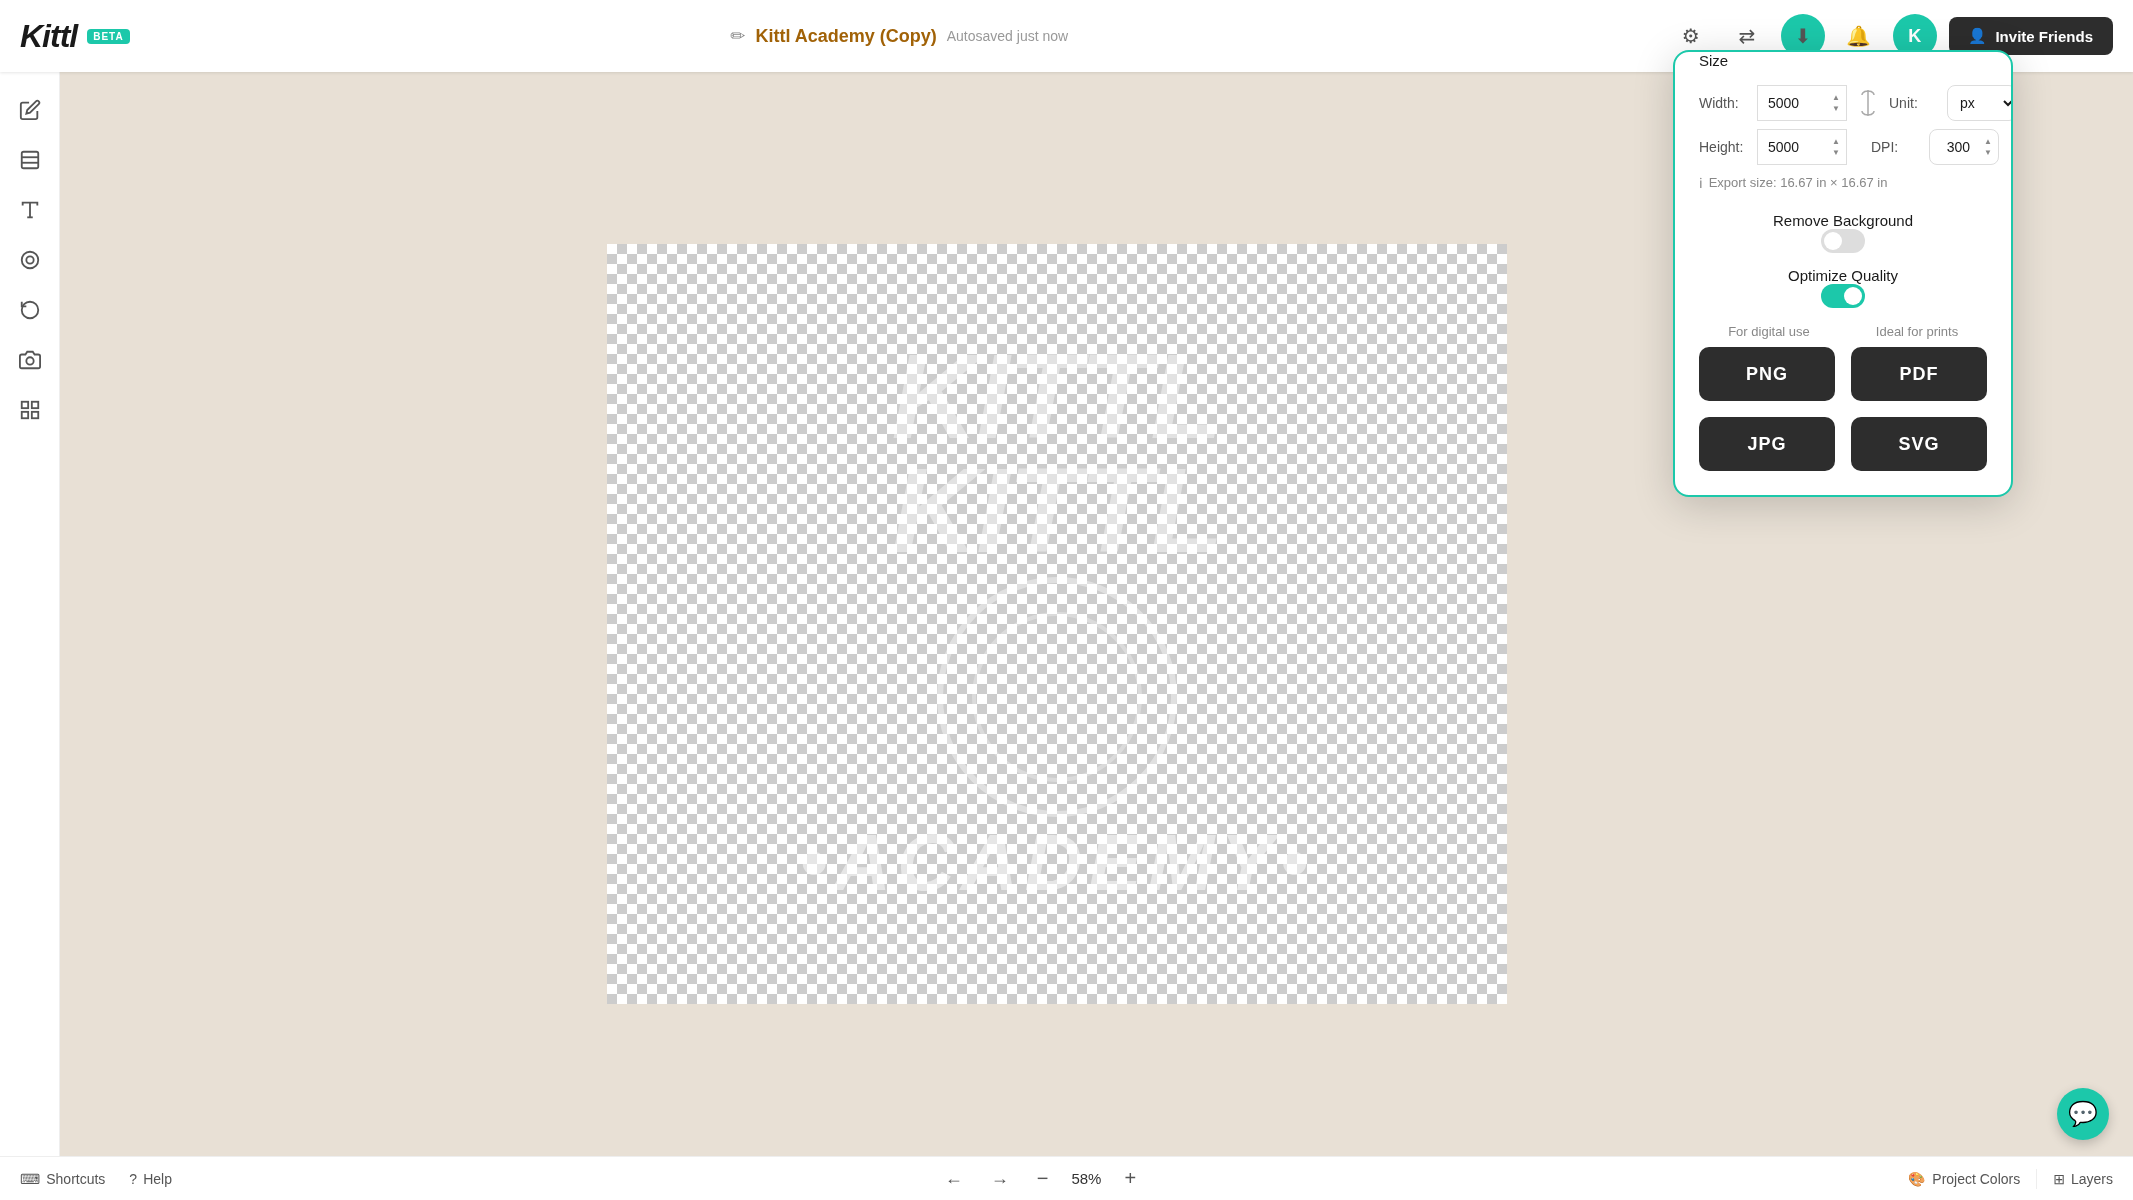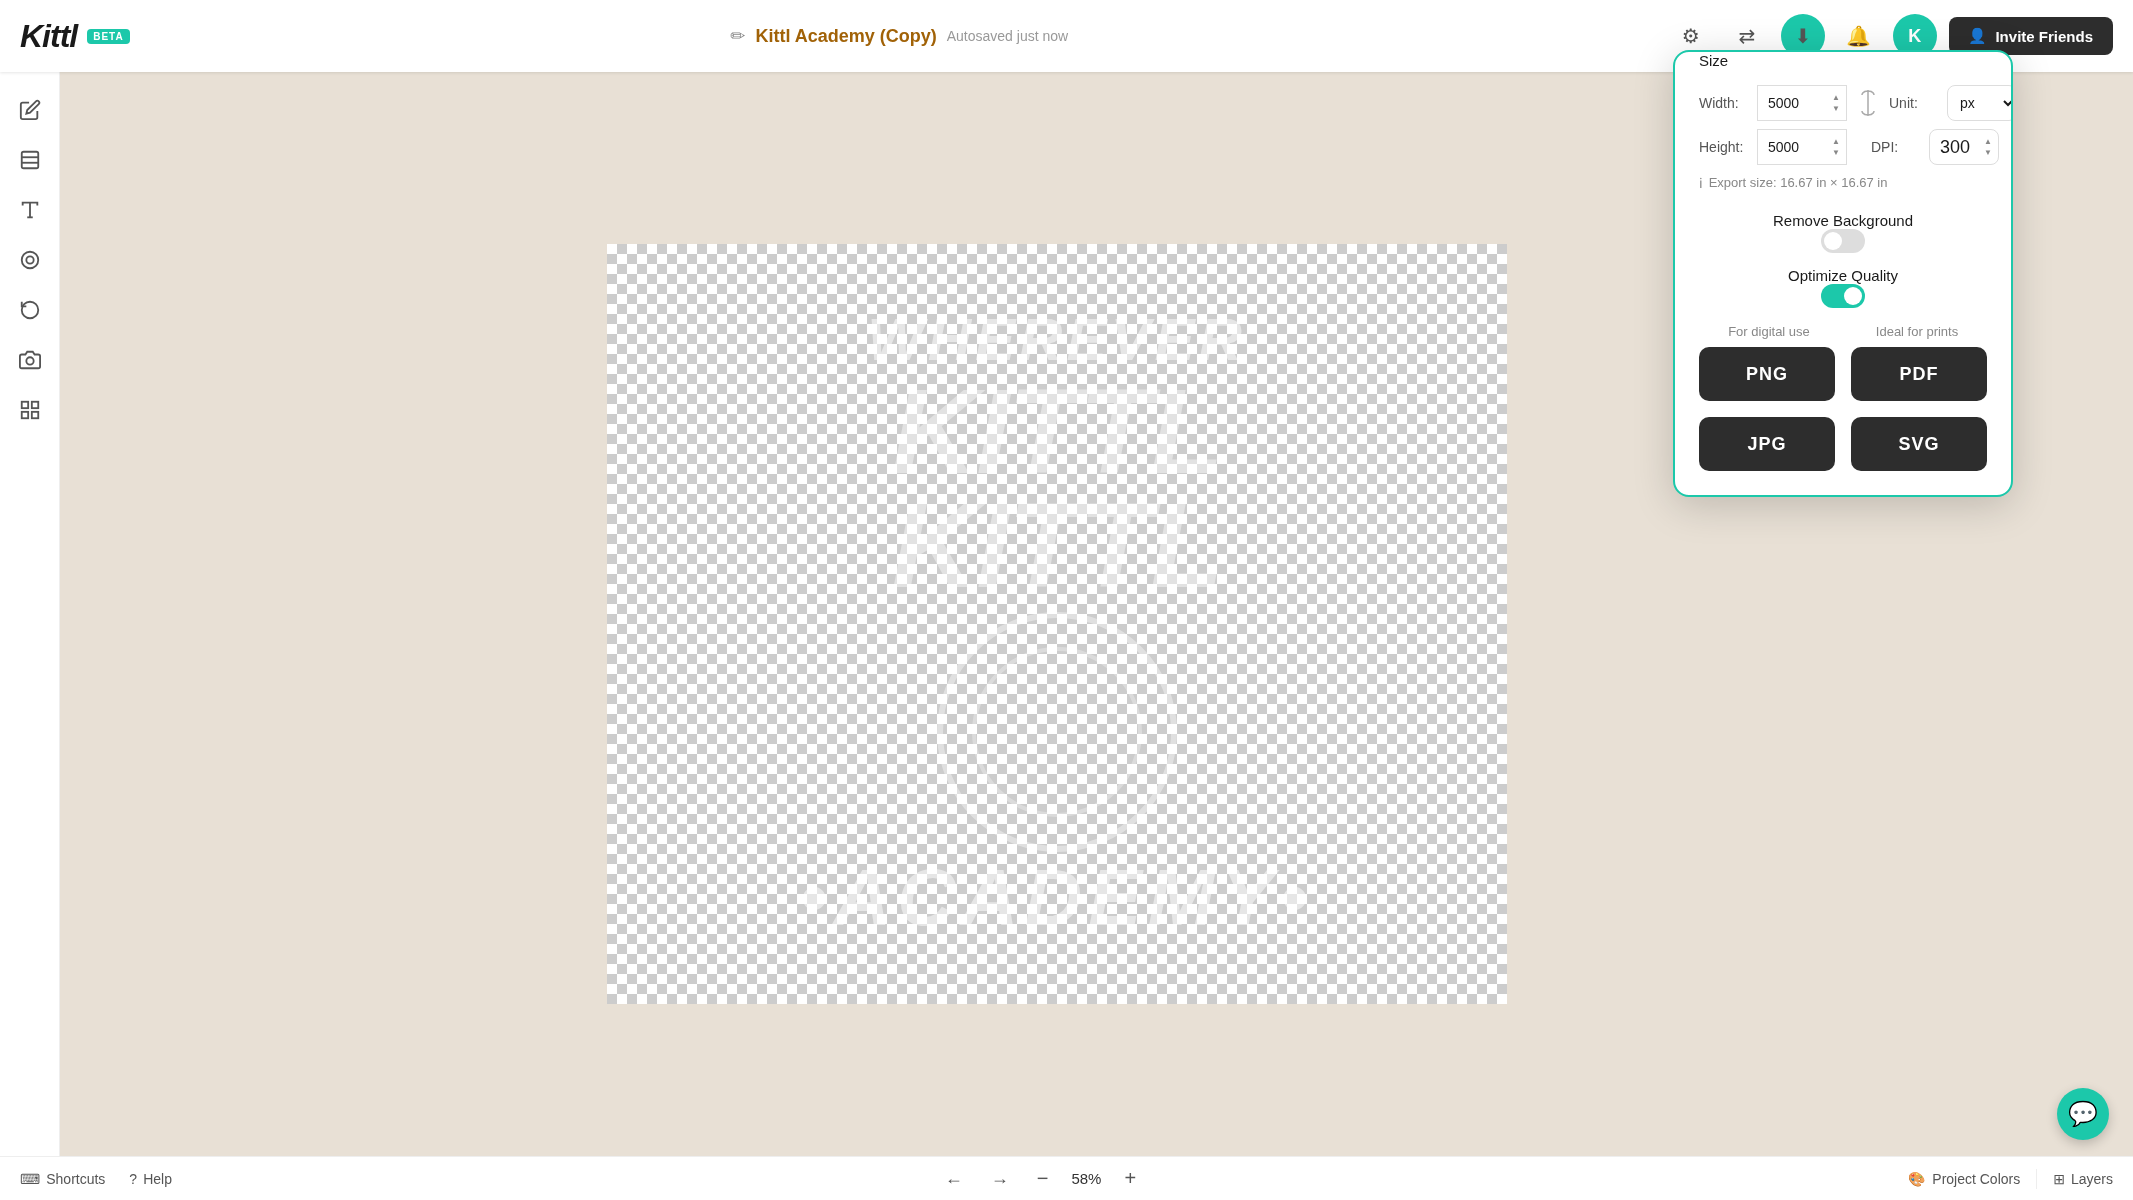--- a/index.html
+++ b/index.html
@@ -146,21 +146,21 @@
       display: flex; flex-direction: column; gap: 1px;
     }
     .spinner-btn { background: transparent; border: none; cursor: pointer; font-size: 8px; color: #888; line-height: 1; padding: 1px; }
     .unit-select {
       height: 36px; border: 1px solid #ddd; border-radius: 8px;
       padding: 0 8px; font-size: 14px; color: #1a1a1a; background: #fff;
       outline: none; cursor: pointer; width: 70px;
     }
     .dpi-input {
       width: 70px; height: 36px; border: 1px solid #ddd; border-radius: 8px;
-      padding: 0 28px 0 10px; font-size: 18px; color: #1a1a1a; outline: none;
+      padding: 0 28px 0 10px; font-size: 14px; color: #1a1a1a; outline: none; text-align: right;
     }
     .size-row { display: flex; align-items: center; gap: 12px; margin-bottom: 8px; }
     .size-row-right { display: flex; align-items: center; gap: 8px; }
     .export-info {
       display: flex; align-items: center; gap: 6px;
       font-size: 13px; color: #888; margin-bottom: 20px; margin-top: 4px;
     }
     .info-icon { font-size: 14px; }
 
     
@@ -278,21 +278,20 @@
         <rect x="14" y="14" width="7" height="7"></rect>
       </svg>
   </button>
 </aside>
 
 <main class="canvas-area">
   <div class="canvas-wrapper">
     <div class="canvas-board">
       <div class="canvas-text-overlay">
         <div style="text-align:center;">
-          <div class="design-text design-top">WHEREVER</div>
           <div class="design-text" style="font-size:120px; font-weight:900; opacity:0.5; line-height:0.95; letter-spacing:-2px;">KITTL<br>KITTL</div>
           <div class="design-circle">
             <div class="design-circle-inner"></div>
           </div>
           <div class="design-text design-bottom">•ACADEMY•</div>
         </div>
       </div>
     </div>
   </div>
 </main>

